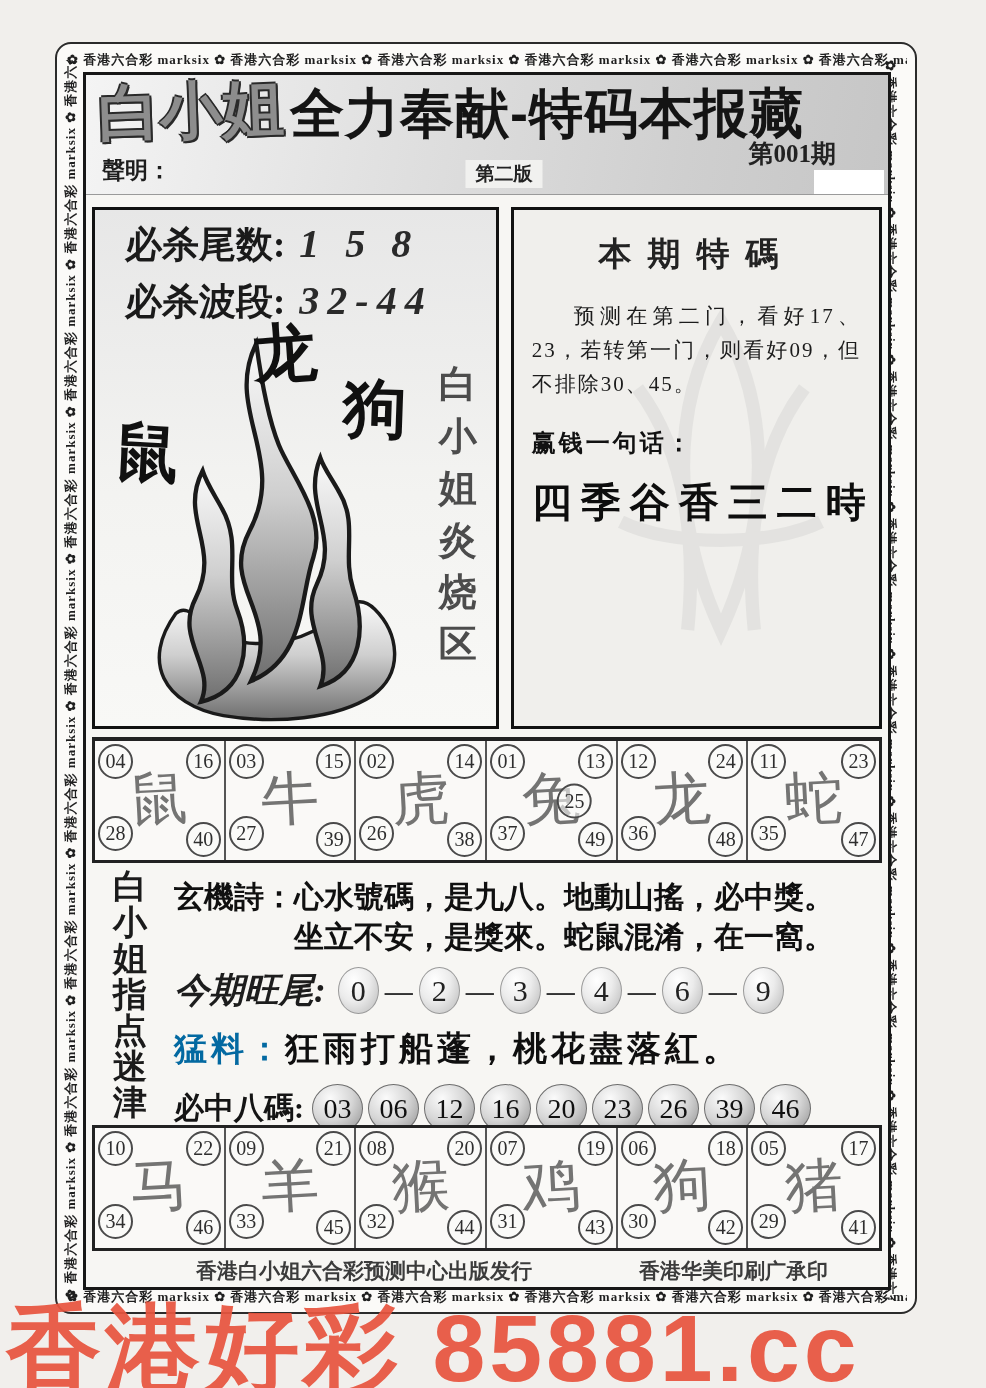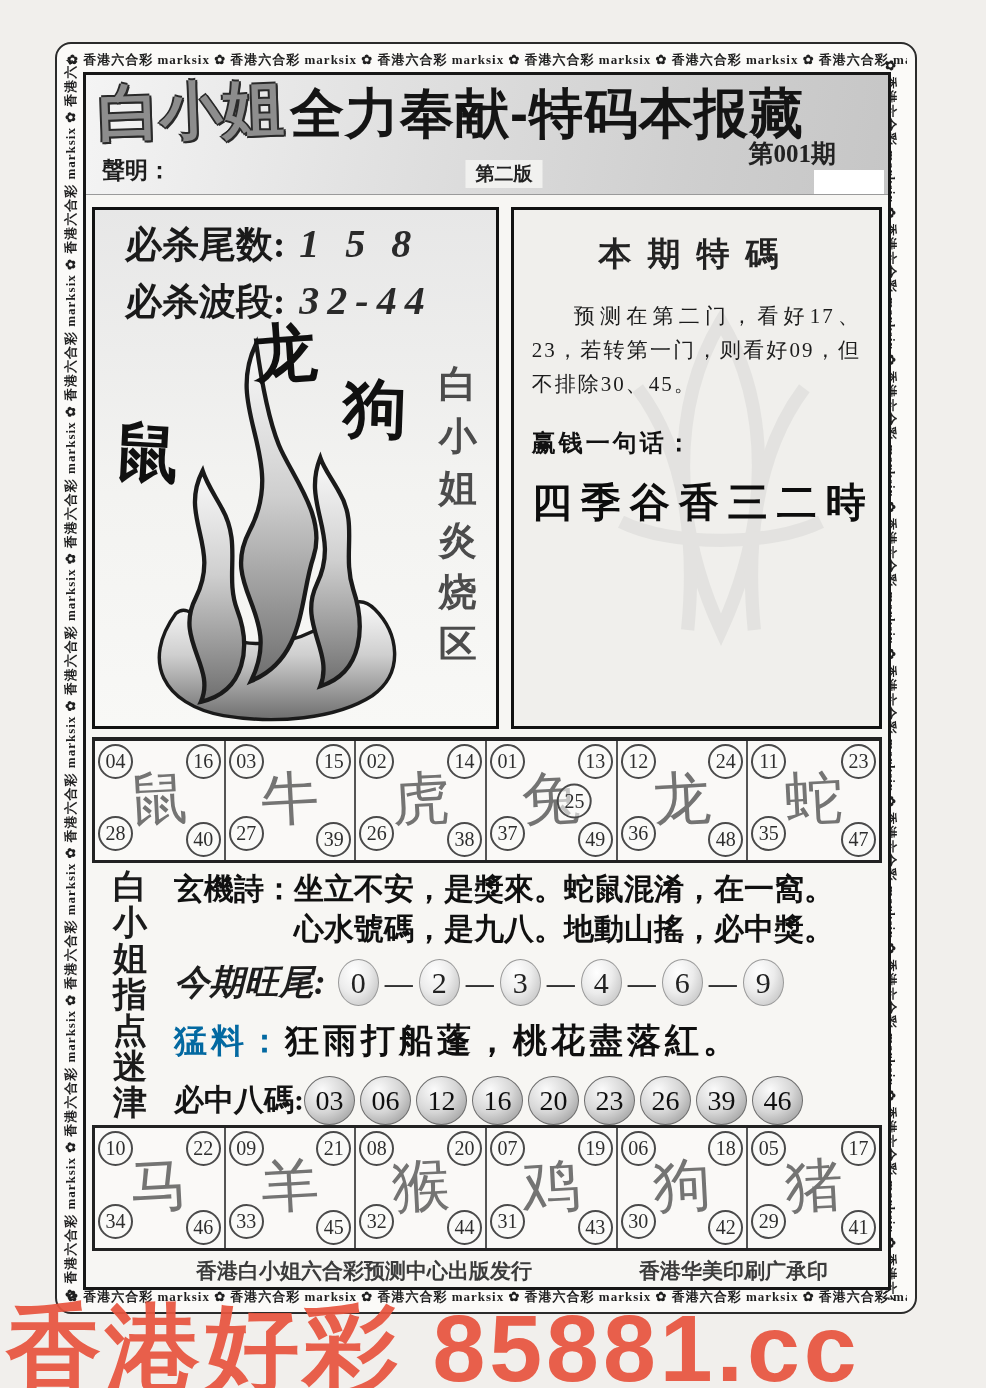--- a/index.html
+++ b/index.html
@@ -75,36 +75,36 @@
           font-size:20px; line-height:31px; text-align:center; color:#2e2e2e; background:rgba(250,250,248,.6); }
   .znum.tl { left:3px; top:3px; }  .znum.tr { right:3px; top:3px; }
   .znum.bl { left:3px; bottom:9px;font-family:Liberation Serif, serif; } .znum.br { right:3px; bottom:3px; }
   .znum.ctr { left:50%; top:50%; transform:translate(-58%,-50%);margin-left:26px; }
 
   
   .mid { display:flex; margin:4px 6px 0 6px; height:258px; }
   .pointer-col { width:76px; text-align:center; padding-top:2px; }
   .pointer-col div { font-size:34px; line-height:36px; font-weight:900; color:#1b1b1b; }
   .tips { flex:1; padding-left:6px; overflow:hidden; }
-  .poem { display:flex; margin-top:2px; }
+  .poem { display:flex; margin-top:10px; }
   .poem-label { font-size:30px; font-weight:900; color:#101010; font-family:"Liberation Sans", sans-serif;
                 line-height:40px; white-space:nowrap; }
   .poem-lines div { font-size:30px; font-weight:900; color:#101010; line-height:40px;
                     font-family:"Liberation Sans", sans-serif; white-space:nowrap; }
   .tail-row { display:flex; align-items:center; margin-top:10px; }
   .tail-label { font-size:35px; font-style:italic; font-weight:bold; color:#1d1d1d; margin-right:12px; white-space:nowrap; }
   .tailball { width:41px; height:47px; border-radius:50%; border:1px solid #9a9a9a;
               background:radial-gradient(ellipse at 38% 28%, #ffffff 0%, #ececec 45%, #b8b8b8 100%);
               font-size:30px; line-height:45px; text-align:center; color:#222; }
   .tail-sep { font-size:28px; color:#333; margin:0 6px; font-weight:bold; }
   .hot-row { margin-top:12px; white-space:nowrap; }
   .hot-label { font-size:33px; font-weight:900; color:#0369a1; letter-spacing:4px; }
   .hot-text { font-size:34px; font-weight:900; color:#0f0f0f; letter-spacing:4px; }
   .eight-row { display:flex; align-items:center; margin-top:12px; }
-  .eight-label { font-size:30px; font-weight:bold; color:#141414; white-space:nowrap; }
+  .eight-label { font-size:30px; font-weight:bold; color:#141414; margin-right:8px; white-space:nowrap; }
   .eightball { width:51px; height:49px; margin-right:5px; border-radius:50%; border:1px solid #6d6d6d;
                background:radial-gradient(circle at 35% 28%, #fbfbfb 0%, #d6d6d6 48%, #8e8e8e 100%);
                font-size:28px; line-height:47px; text-align:center; color:#101010; }
 
   
   .footer { display:flex; justify-content:space-between; padding:6px 60px 0 110px; }
   .footer div { font-size:21px; font-weight:bold; color:#3b3b3b; white-space:nowrap; }
 
   
   .watermark { position:absolute; left:6px; top:1286px; font-size:95px; font-weight:900;
@@ -237,22 +237,22 @@
             <div>姐</div>
             <div>指</div>
             <div>点</div>
             <div>迷</div>
             <div>津</div>
           </div>
         <div class="tips">
           <div class="poem">
             <div class="poem-label">玄機詩：</div>
             <div class="poem-lines">
+              <div>心水號碼，是九八。地動山搖，必中獎。</div>
               <div>坐立不安，是獎來。蛇鼠混淆，在一窩。</div>
-              <div>心水號碼，是九八。地動山搖，必中獎。</div>
             </div>
           </div>
           <div class="tail-row">
             <span class="tail-label">今期旺尾:</span>
             <span id="tail-balls" style="display:inline-flex;align-items:center">
                 <span class="tailball">0</span>
                 <span class="tail-sep">—</span>
                 <span class="tailball">2</span>
                 <span class="tail-sep">—</span>
                 <span class="tailball">3</span>

